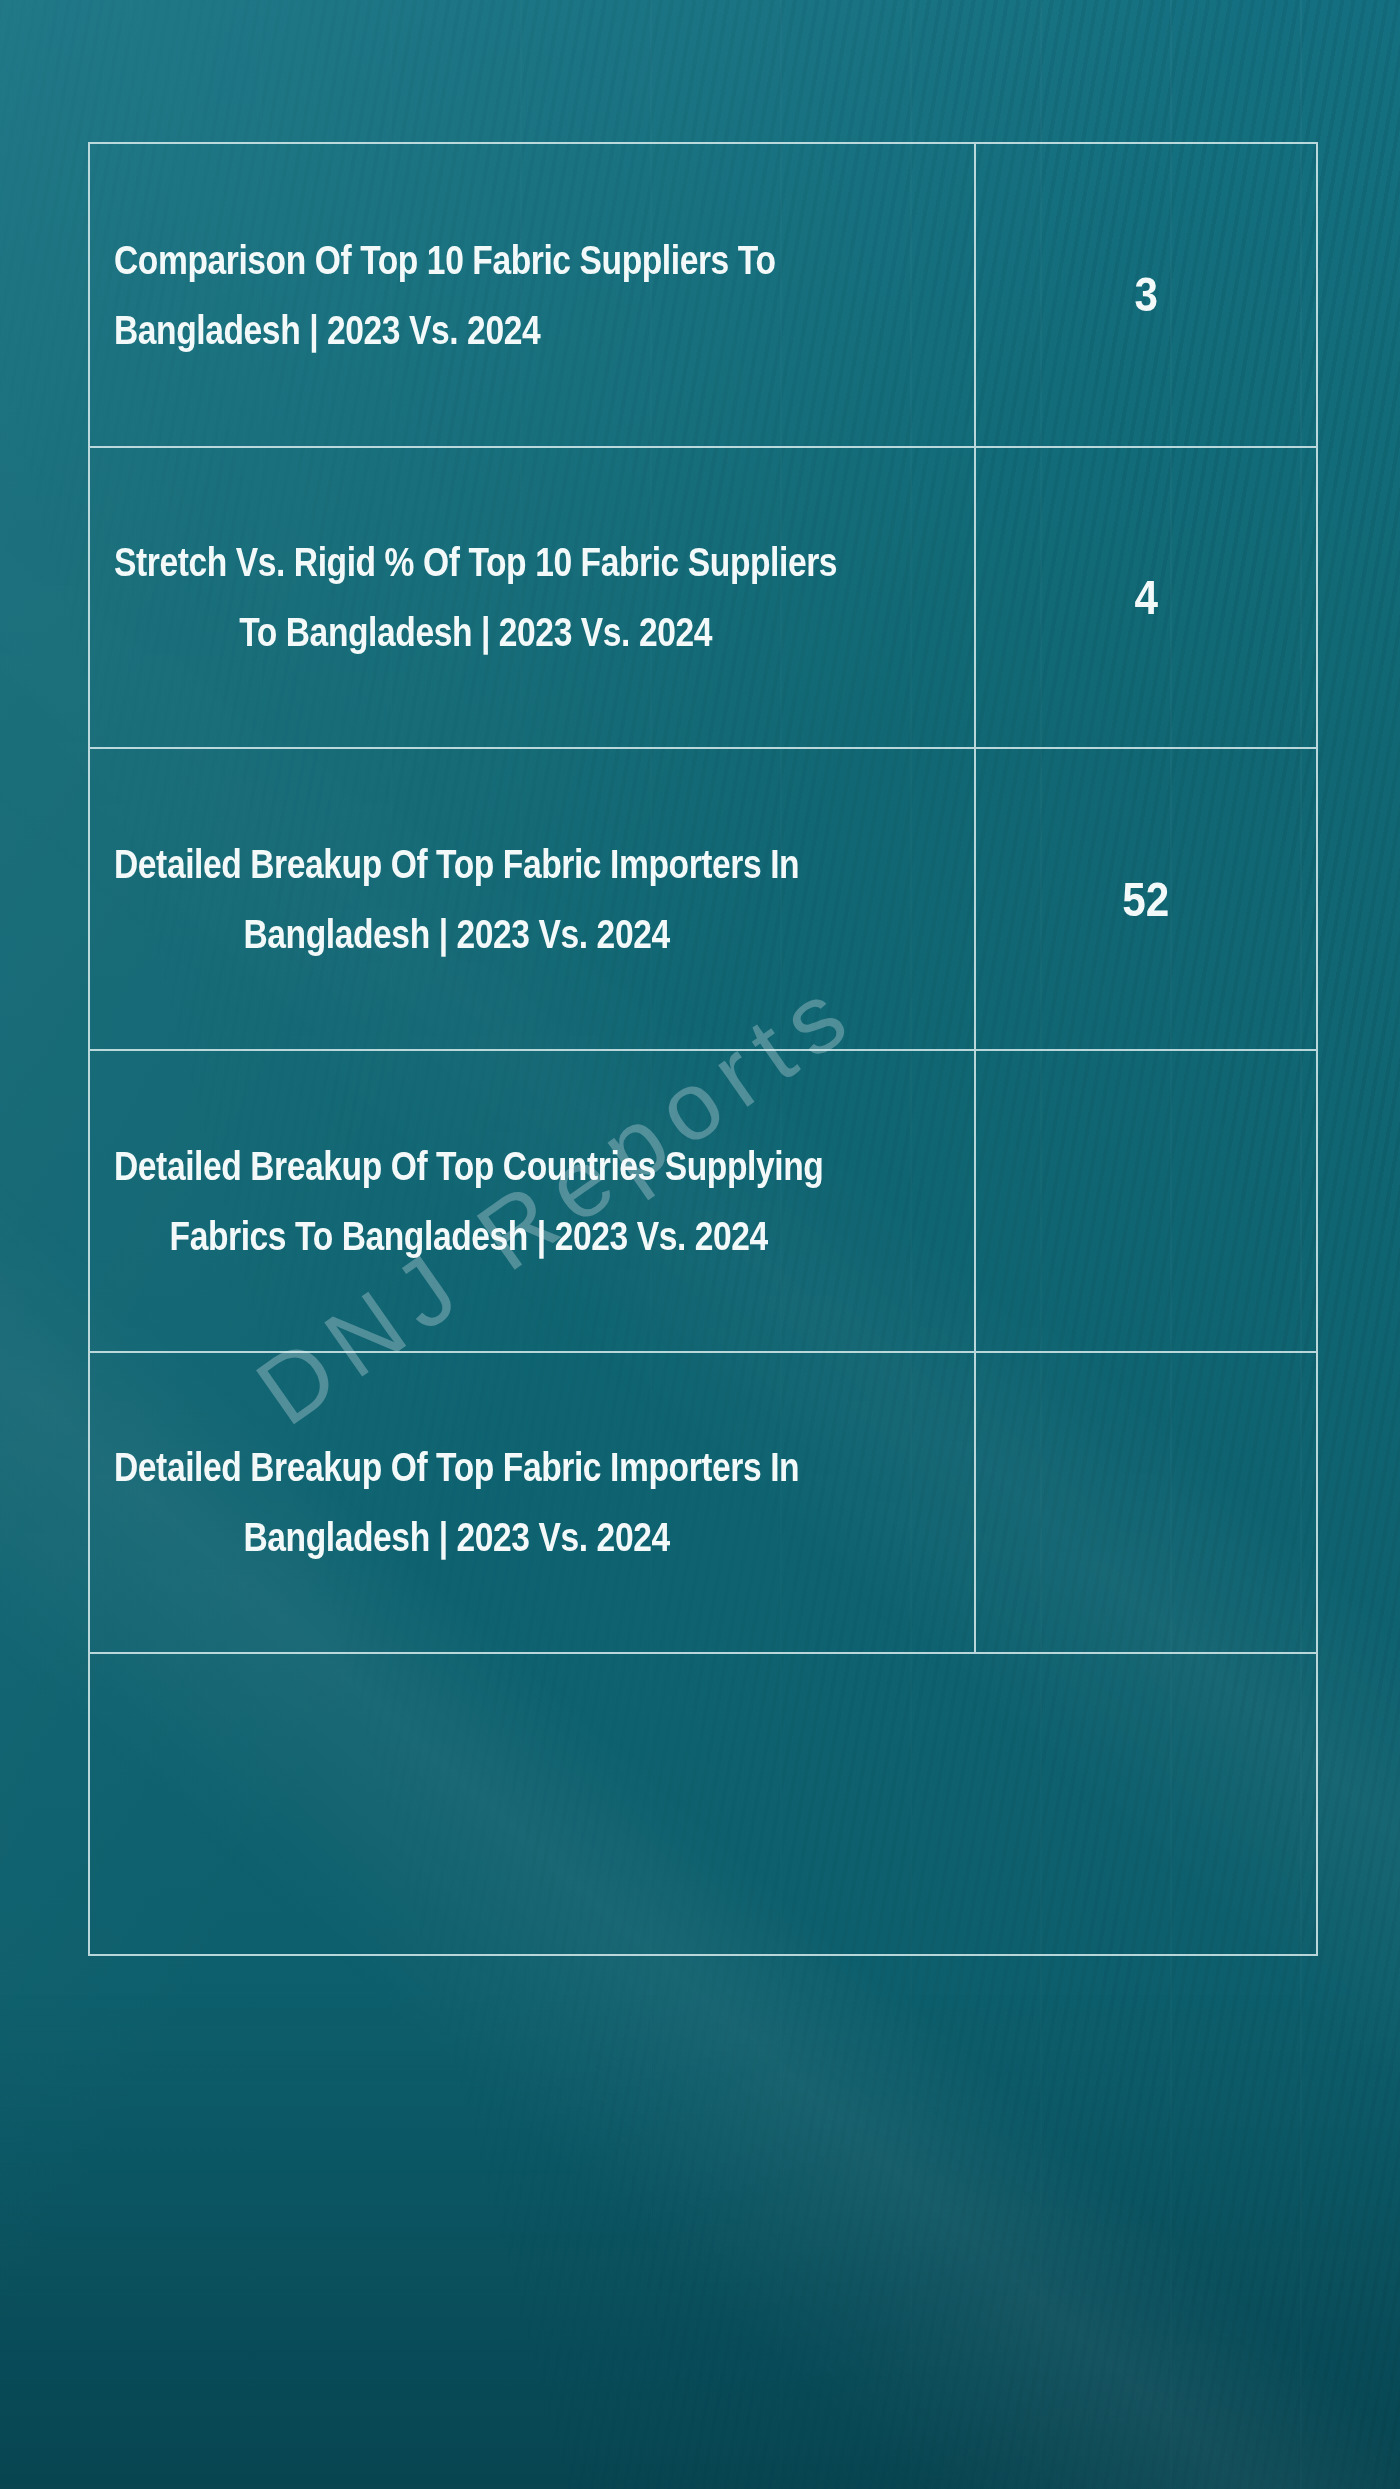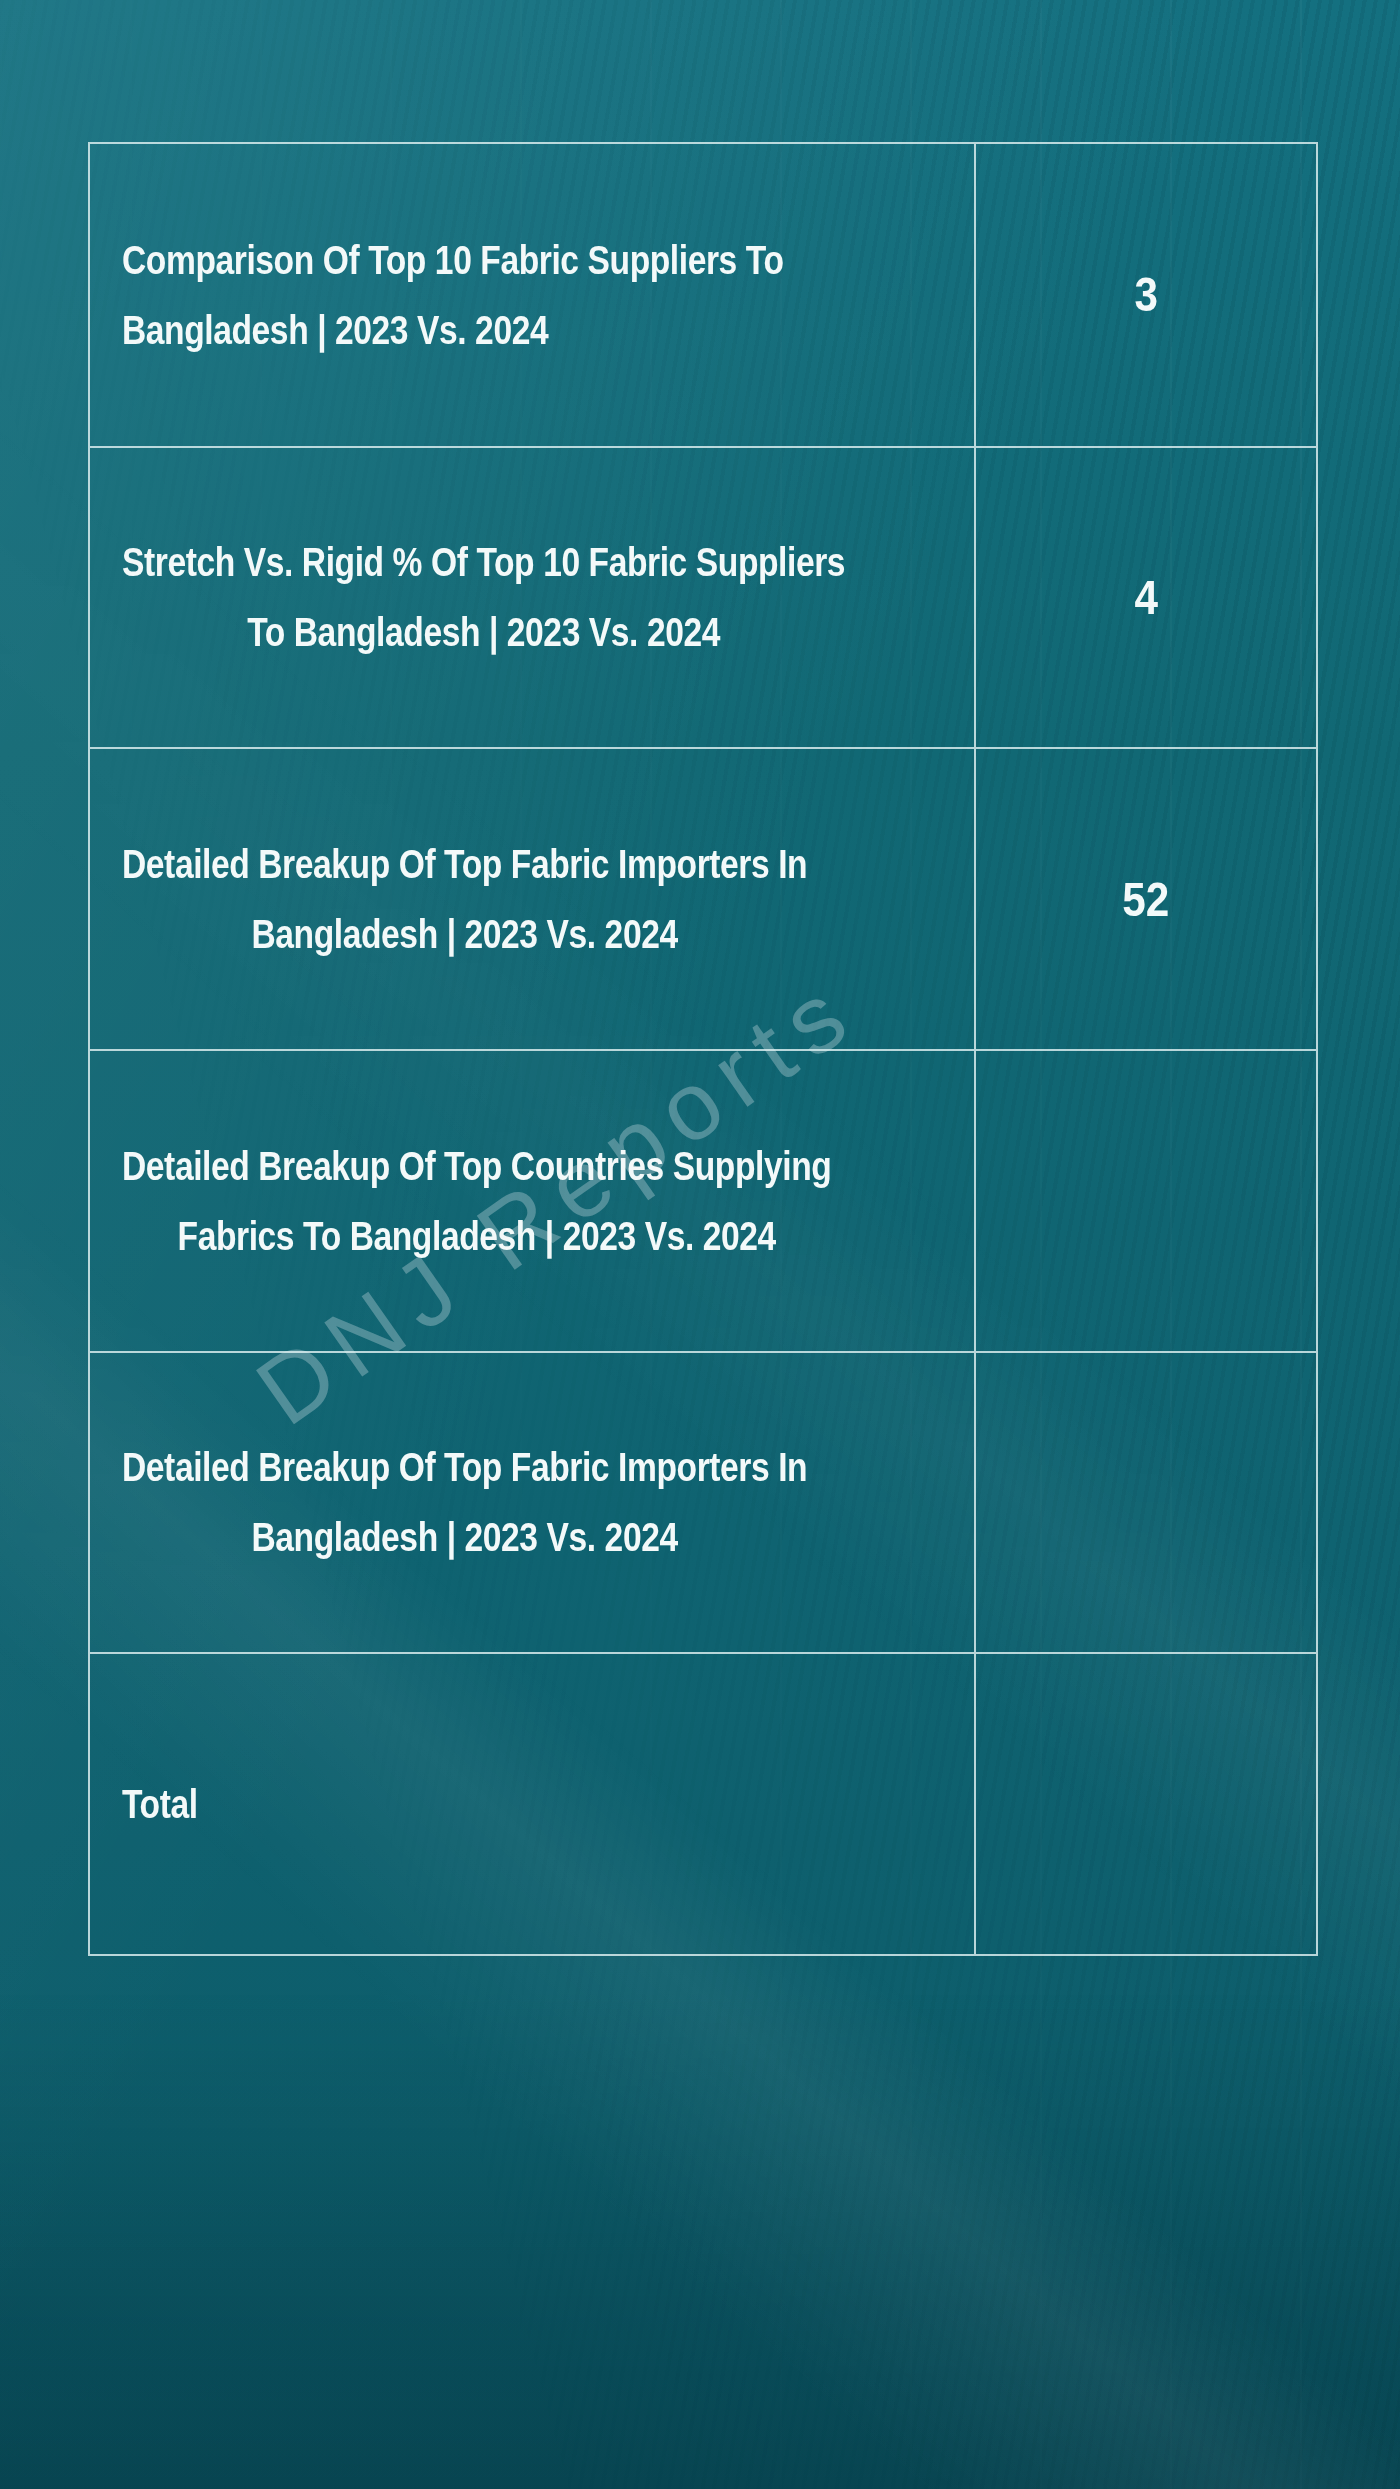--- a/index.html
+++ b/index.html
@@ -42,21 +42,21 @@
     position:absolute;left:88px;top:142px;z-index:2;
     width:1230px;height:1814px;
     border:2px solid rgba(223,240,241,0.82);
     display:grid;grid-template-rows:repeat(6,1fr);
     box-sizing:border-box;
   }
   .trow{display:grid;grid-template-columns:886px 1fr;min-height:0;}
   .trow + .trow{border-top:2px solid rgba(223,240,241,0.82);text-align:center;}
   .cell-title{
     display:flex;align-items:center;
-    padding-left:32px;box-sizing:border-box;
+    padding-left:24px;box-sizing:border-box;
     border-right:2px solid rgba(223,240,241,0.82);
     overflow:hidden;
   }
   .title-text{
     font-weight:bold;font-size:40px;line-height:70px;
     letter-spacing:-0.5px;color:#f3f9f9;
     white-space:pre;
     transform:scaleX(0.84);transform-origin:left center;
   }
   .cell-page{display:flex;align-items:center;justify-content:center;}
@@ -115,19 +115,16 @@
     </div>
 
     <div class="trow">
       <div class="cell-title">
         <div class="title-text">Detailed Breakup Of Top Fabric Importers In
 Bangladesh | 2023 Vs. 2024</div>
       </div>
     </div>
 
     <div class="trow">
-      <div class="cell-title">
-        <div class="title-text">Total</div>
-      </div>
     </div>
 
   </div>
 </div>
 
 </body></html>

